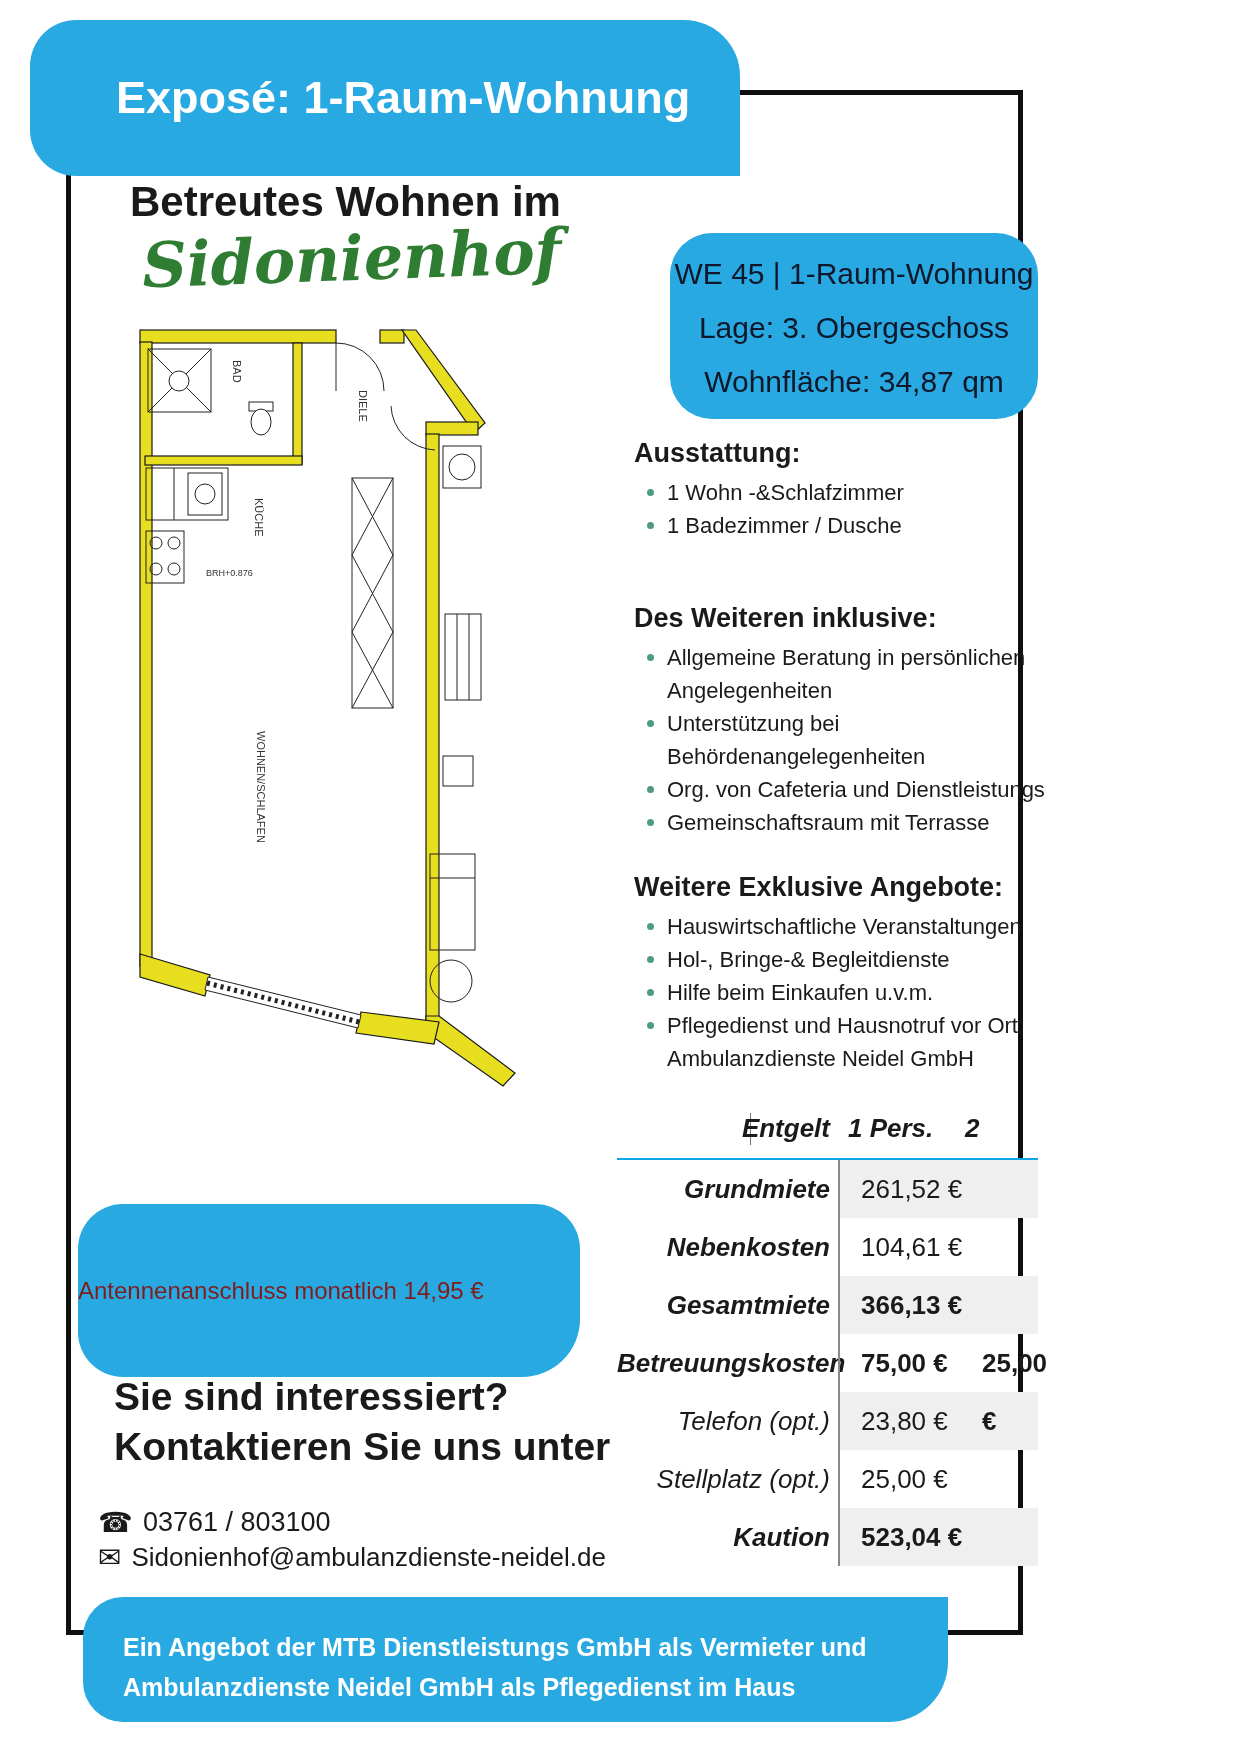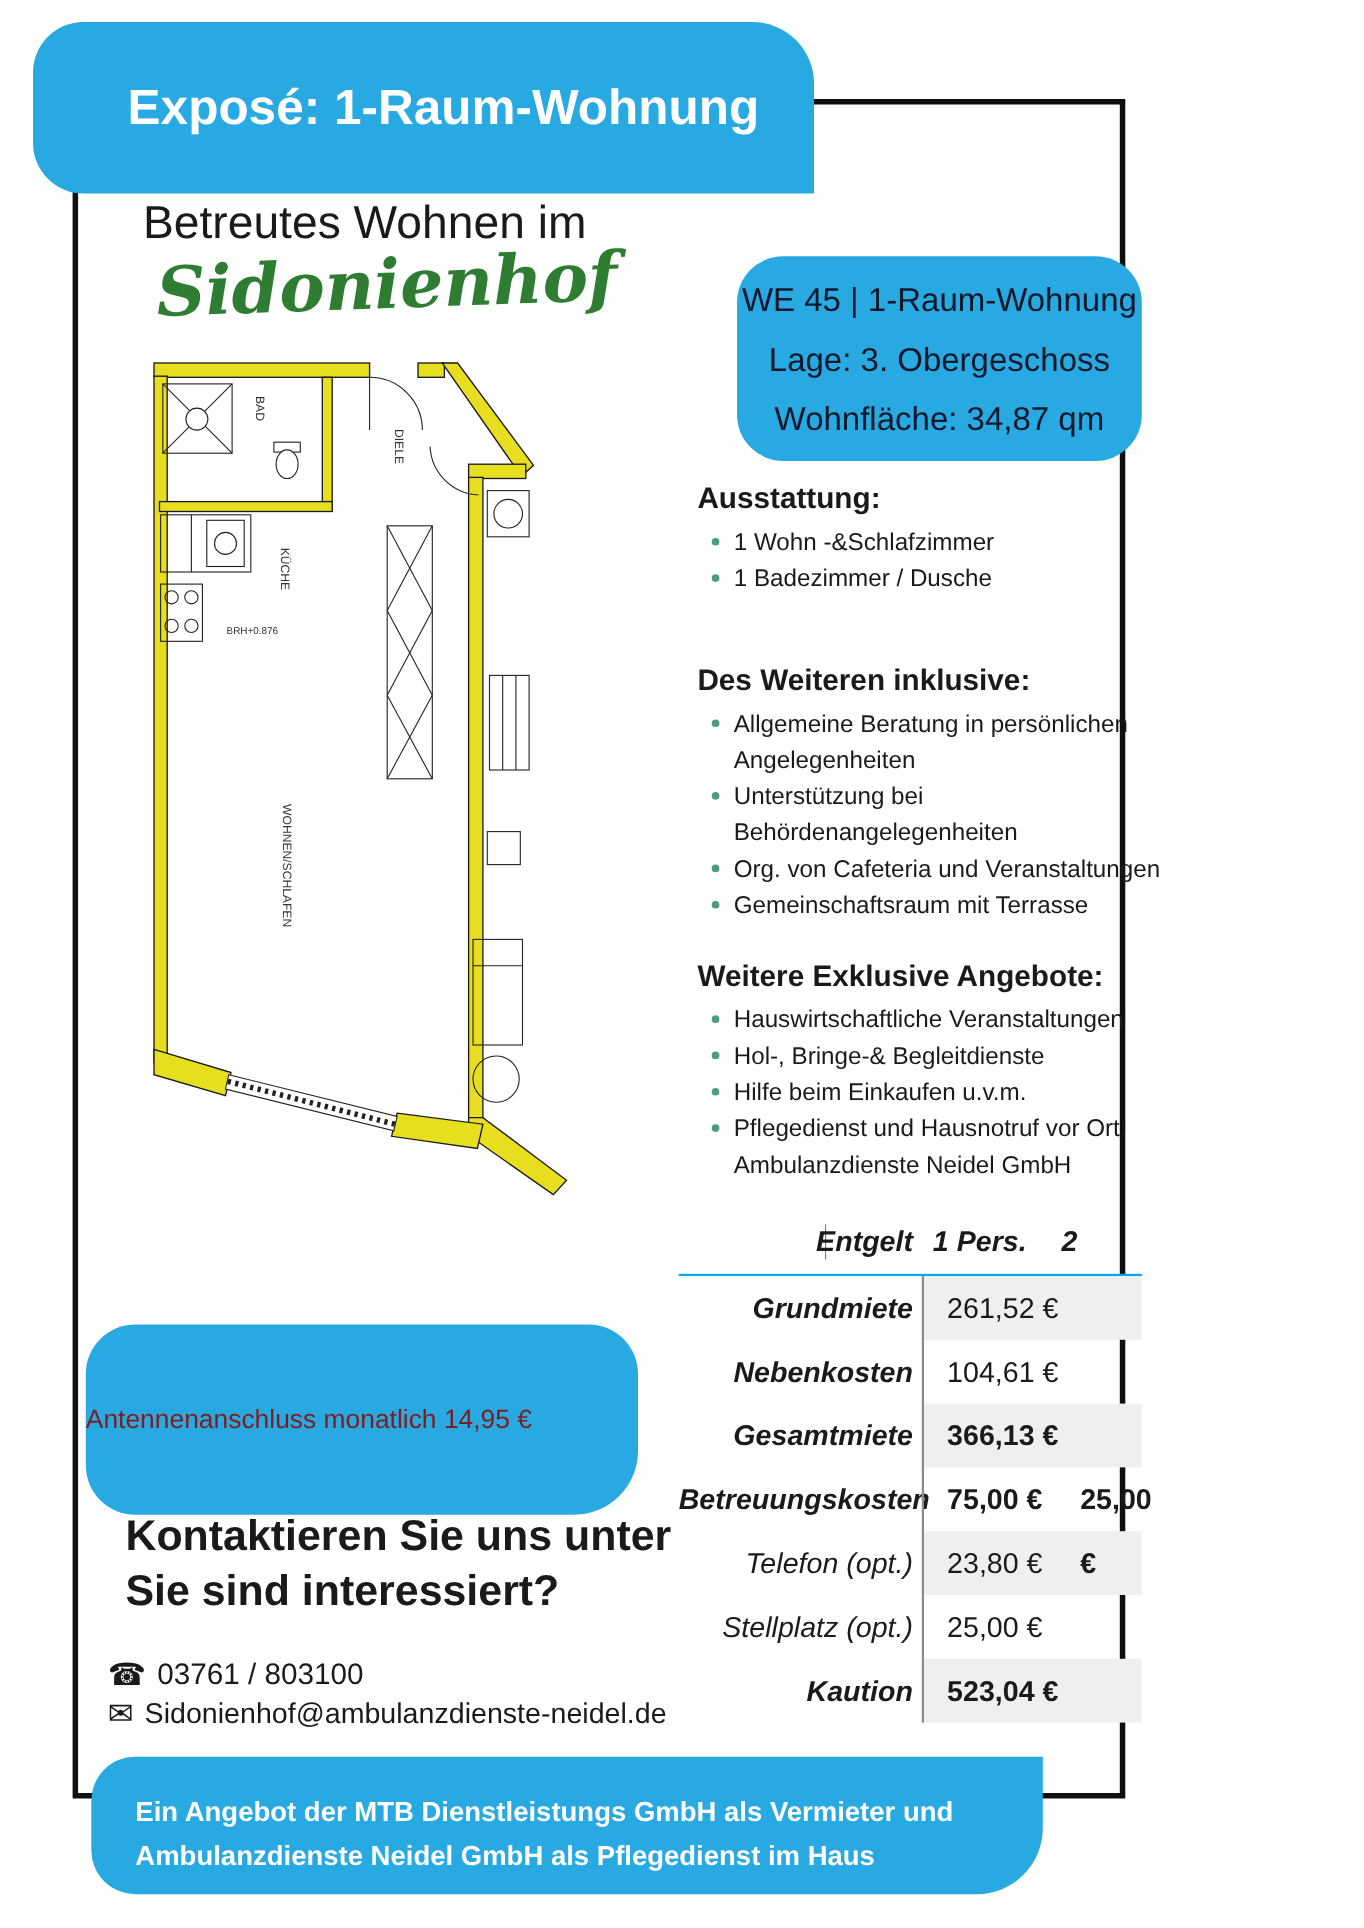--- a/index.html
+++ b/index.html
@@ -17,21 +17,21 @@
   }
   
   .banner {
     position:absolute; left:30px; top:20px; width:710px; height:156px;
     background:#29A9E1; border-radius:46px 56px 0 46px;
     display:flex; align-items:center; z-index:2;
   }
   .banner .title {
     margin-left:86px; font-size:45px; font-weight:bold; color:#ffffff;
   }
-  .tagline { position:absolute; left:130px; top:178px; font-size:42px; font-weight:normal; z-index:2; }
+  .tagline { position:absolute; left:130px; top:178px; font-size:42px; font-weight:bold; z-index:2; }
   .logo {
     position:absolute; left:142px; top:222px; z-index:2;
     font-family:"DejaVu Serif", serif; font-style:italic; font-weight:bold;
     font-size:62px; color:#2E7D32; transform:rotate(-2deg);
   }
   
   .floorplan { position:absolute; left:133px; top:326px; width:385px; height:845px; z-index:1; }
   
   .unit-card {
     position:absolute; left:670px; top:233px; width:368px; height:186px;
@@ -186,21 +186,21 @@
       <li>1 Wohn -&amp;Schlafzimmer</li>
       <li>1 Badezimmer / Dusche</li>
     </ul>
   </div>
 
   <div class="sec" id="sec-inklusive">
     <h3>Des Weiteren inklusive:</h3>
     <ul>
       <li>Allgemeine Beratung in persönlichen Angelegenheiten</li>
       <li>Unterstützung bei Behördenangelegenheiten</li>
-      <li>Org. von Cafeteria und Veranstaltungen</li>
+      <li>Org. von Cafeteria und Dienstleistungs</li>
       <li>Gemeinschaftsraum mit Terrasse</li>
     </ul>
   </div>
 
   <div class="sec" id="sec-angebote">
     <h3>Weitere Exklusive Angebote:</h3>
     <ul>
       <li>Hauswirtschaftliche Veranstaltungen</li>
       <li>Hol-, Bringe-&amp; Begleitdienste</li>
       <li>Hilfe beim Einkaufen u.v.m.</li>
@@ -247,22 +247,22 @@
         <span class="v1 vb">523,04 €</span>
       </div>
     </div>
   </div>
 
   <div class="antenna">
     <span>Antennenanschluss monatlich 14,95 €</span>
   </div>
 
   <div class="interest">
+    <div>Sie sind interessiert?</div>
     <div>Kontaktieren Sie uns unter</div>
-    <div>Sie sind interessiert?</div>
   </div>
 
   <div class="contact-row" id="phone-row">
     <span class="cicon">☎</span>
     <span>03761 / 803100</span>
   </div>
   <div class="contact-row" id="email-row">
     <span class="cicon">✉</span>
     <span>Sidonienhof@ambulanzdienste-neidel.de</span>
   </div>

